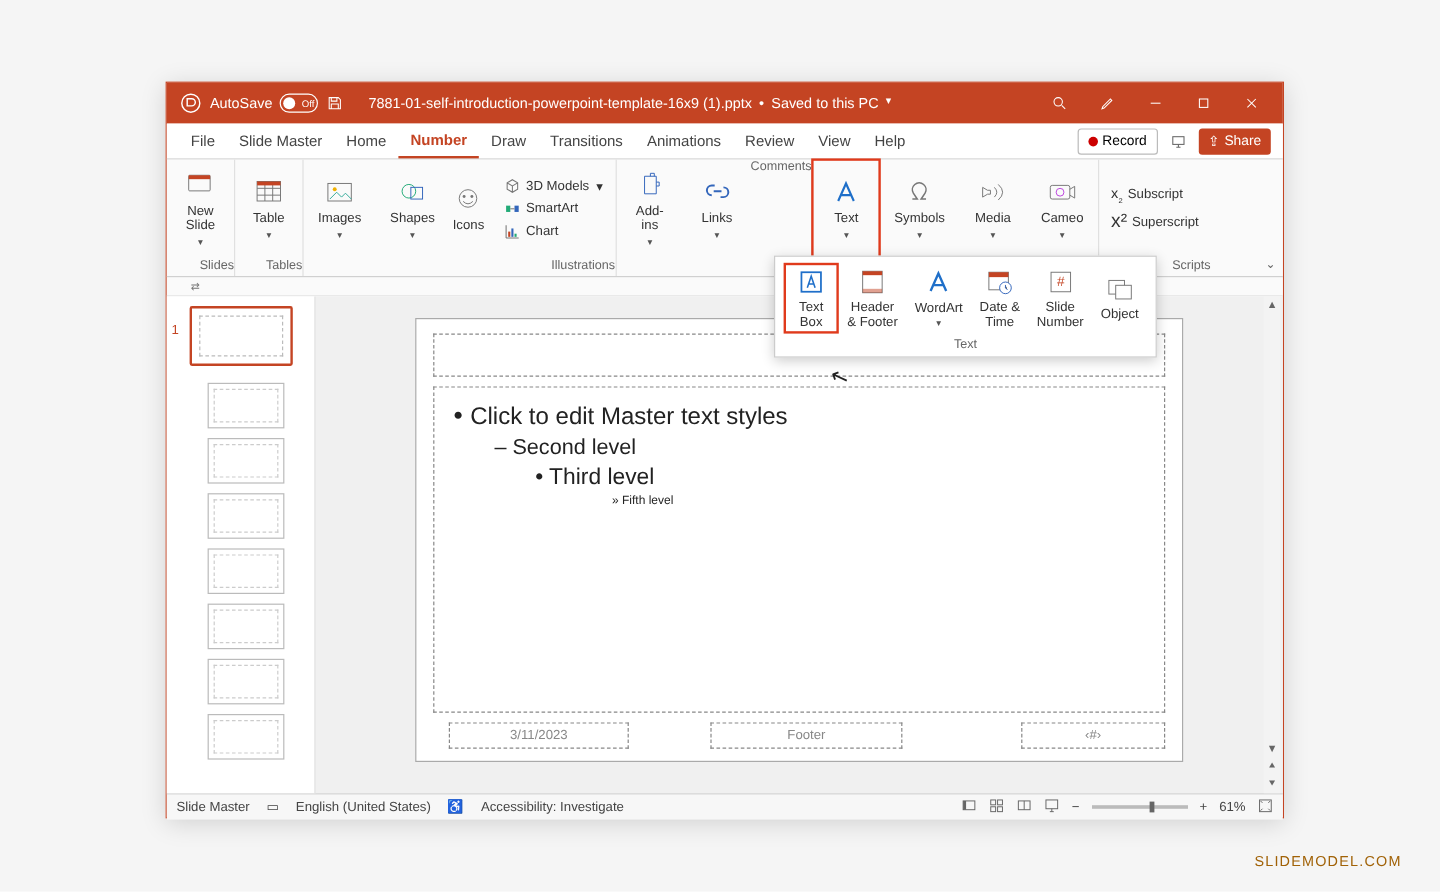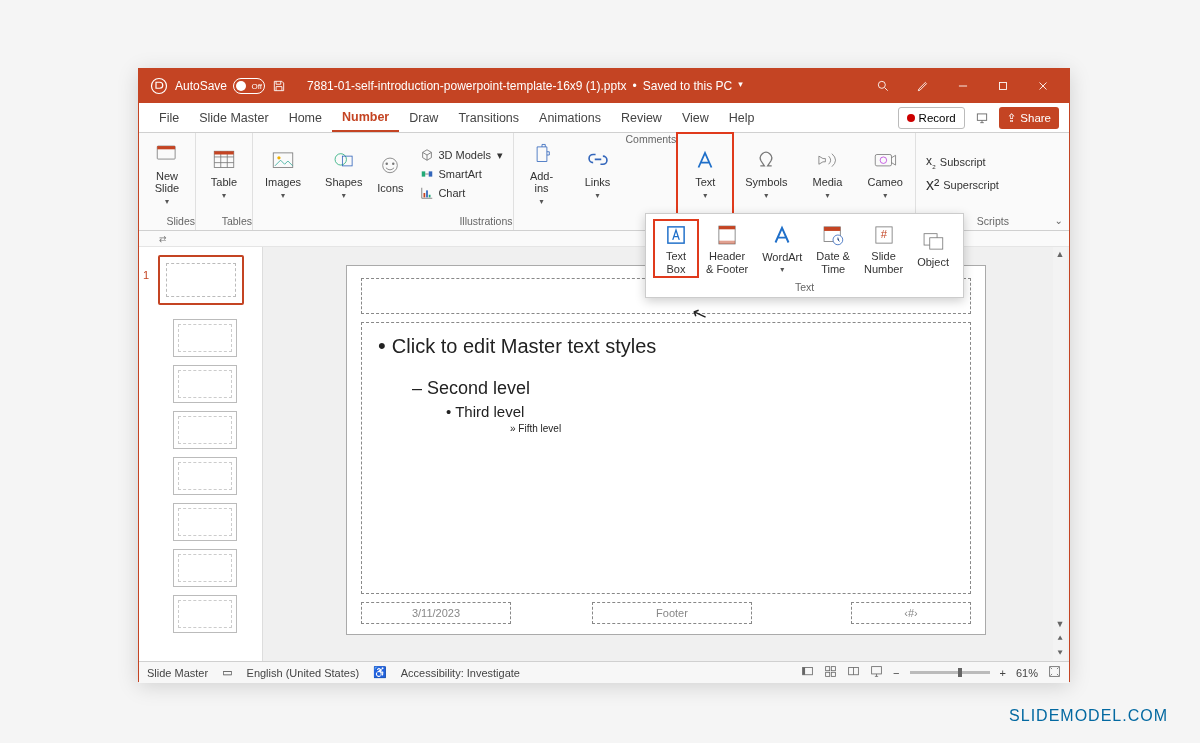--- a/index.html
+++ b/index.html
@@ -63,48 +63,48 @@
 .master-thumb::after { content: ""; position: absolute; inset: 6px; border: 1px dashed #bbb; }
 .layout-thumb { width: 64px; height: 38px; border: 1px solid #bbb; margin: 0 0 8px 28px; background: #fff; position: relative; }
 .layout-thumb::after { content: ""; position: absolute; inset: 4px; border: 1px dashed #ccc; }
 
 
 .canvas-area { flex: 1; position: relative; display: flex; align-items: flex-start; justify-content: center; padding: 18px 30px 8px; }
 .slide { width: 640px; height: 370px; background: #fff; border: 1px solid #aaa; position: relative; }
 .ph { position: absolute; border: 1px dashed #888; }
 .ph.title { left: 14px; top: 12px; right: 14px; height: 36px; font-size: 22px; color: #666; padding: 4px 8px; }
 .ph.body { left: 14px; top: 56px; right: 14px; height: 272px; padding: 10px 16px; font-size: 18px; color: #222; }
-.ph.body .l1 { font-size: 20px; margin-bottom: 19px; }
+.ph.body .l1 { font-size: 20px; margin-bottom: 3px; }
 .ph.body .l1::before { content: "• "; font-size: 22px; }
 .ph.body .l2 { font-size: 18px; margin-left: 34px; margin-bottom: 4px; }
 .ph.body .l2::before { content: "– "; }
-.ph.body .l3 { font-size: 15px; margin-left: 68px; margin-bottom: 3px; }
+.ph.body .l3 { font-size: 19px; margin-left: 68px; margin-bottom: 3px; }
 .ph.body .l3::before { content: "• "; }
 .ph.body .l4 { font-size: 13px; margin-left: 100px; margin-bottom: 2px; }
 .ph.body .l4::before { content: "– "; }
 .ph.body .l5 { font-size: 10px; margin-left: 132px; }
 .ph.body .l5::before { content: "» "; }
 .ph.ftr { bottom: 10px; height: 22px; font-size: 11px; color: #888; display: flex; align-items: center; justify-content: center; }
-.ph.date { left: 14px; width: 150px; }
+.ph.date { left: 27px; width: 150px; }
 .ph.footer { left: 245px; width: 160px; }
 .ph.num { right: 14px; width: 120px; }
 .cursor-arrow { position: absolute; left: 330px; top: 24px; font-size: 18px; transform: rotate(-20deg); color: #222; }
 
 .vscroll { position: absolute; right: 2px; top: 0; bottom: 0; width: 14px; background: #f3f3f3; display: flex; flex-direction: column; align-items: center; }
 .vscroll .arr { font-size: 9px; color: #666; padding: 2px; }
 .vscroll .track { flex: 1; }
 
 
 .statusbar { height: 22px; border-top: 1px solid #d0d0d0; background: #f7f7f7; display: flex; align-items: center; font-size: 11px; color: #444; padding: 0 8px; gap: 14px; }
 .statusbar .right { margin-left: auto; display: flex; align-items: center; gap: 10px; }
 .view-btn svg { width: 13px; height: 13px; }
 .zoom-slider { width: 80px; height: 3px; background: #bbb; position: relative; }
 .zoom-slider .knob { position: absolute; left: 48px; top: -3px; width: 4px; height: 9px; background: #666; }
 
-.watermark { position: absolute; right: 32px; bottom: 18px; font-size: 16px; letter-spacing: 1px; color: #0369a1; }
+.watermark { position: absolute; right: 32px; bottom: 18px; font-size: 12px; letter-spacing: 1px; color: #a16207; }
 
 svg { overflow: visible; }
 </style>
 </head>
 <body>
 
 <div class="app-window">
 
   <div class="titlebar">
     <div class="pp-icon">

